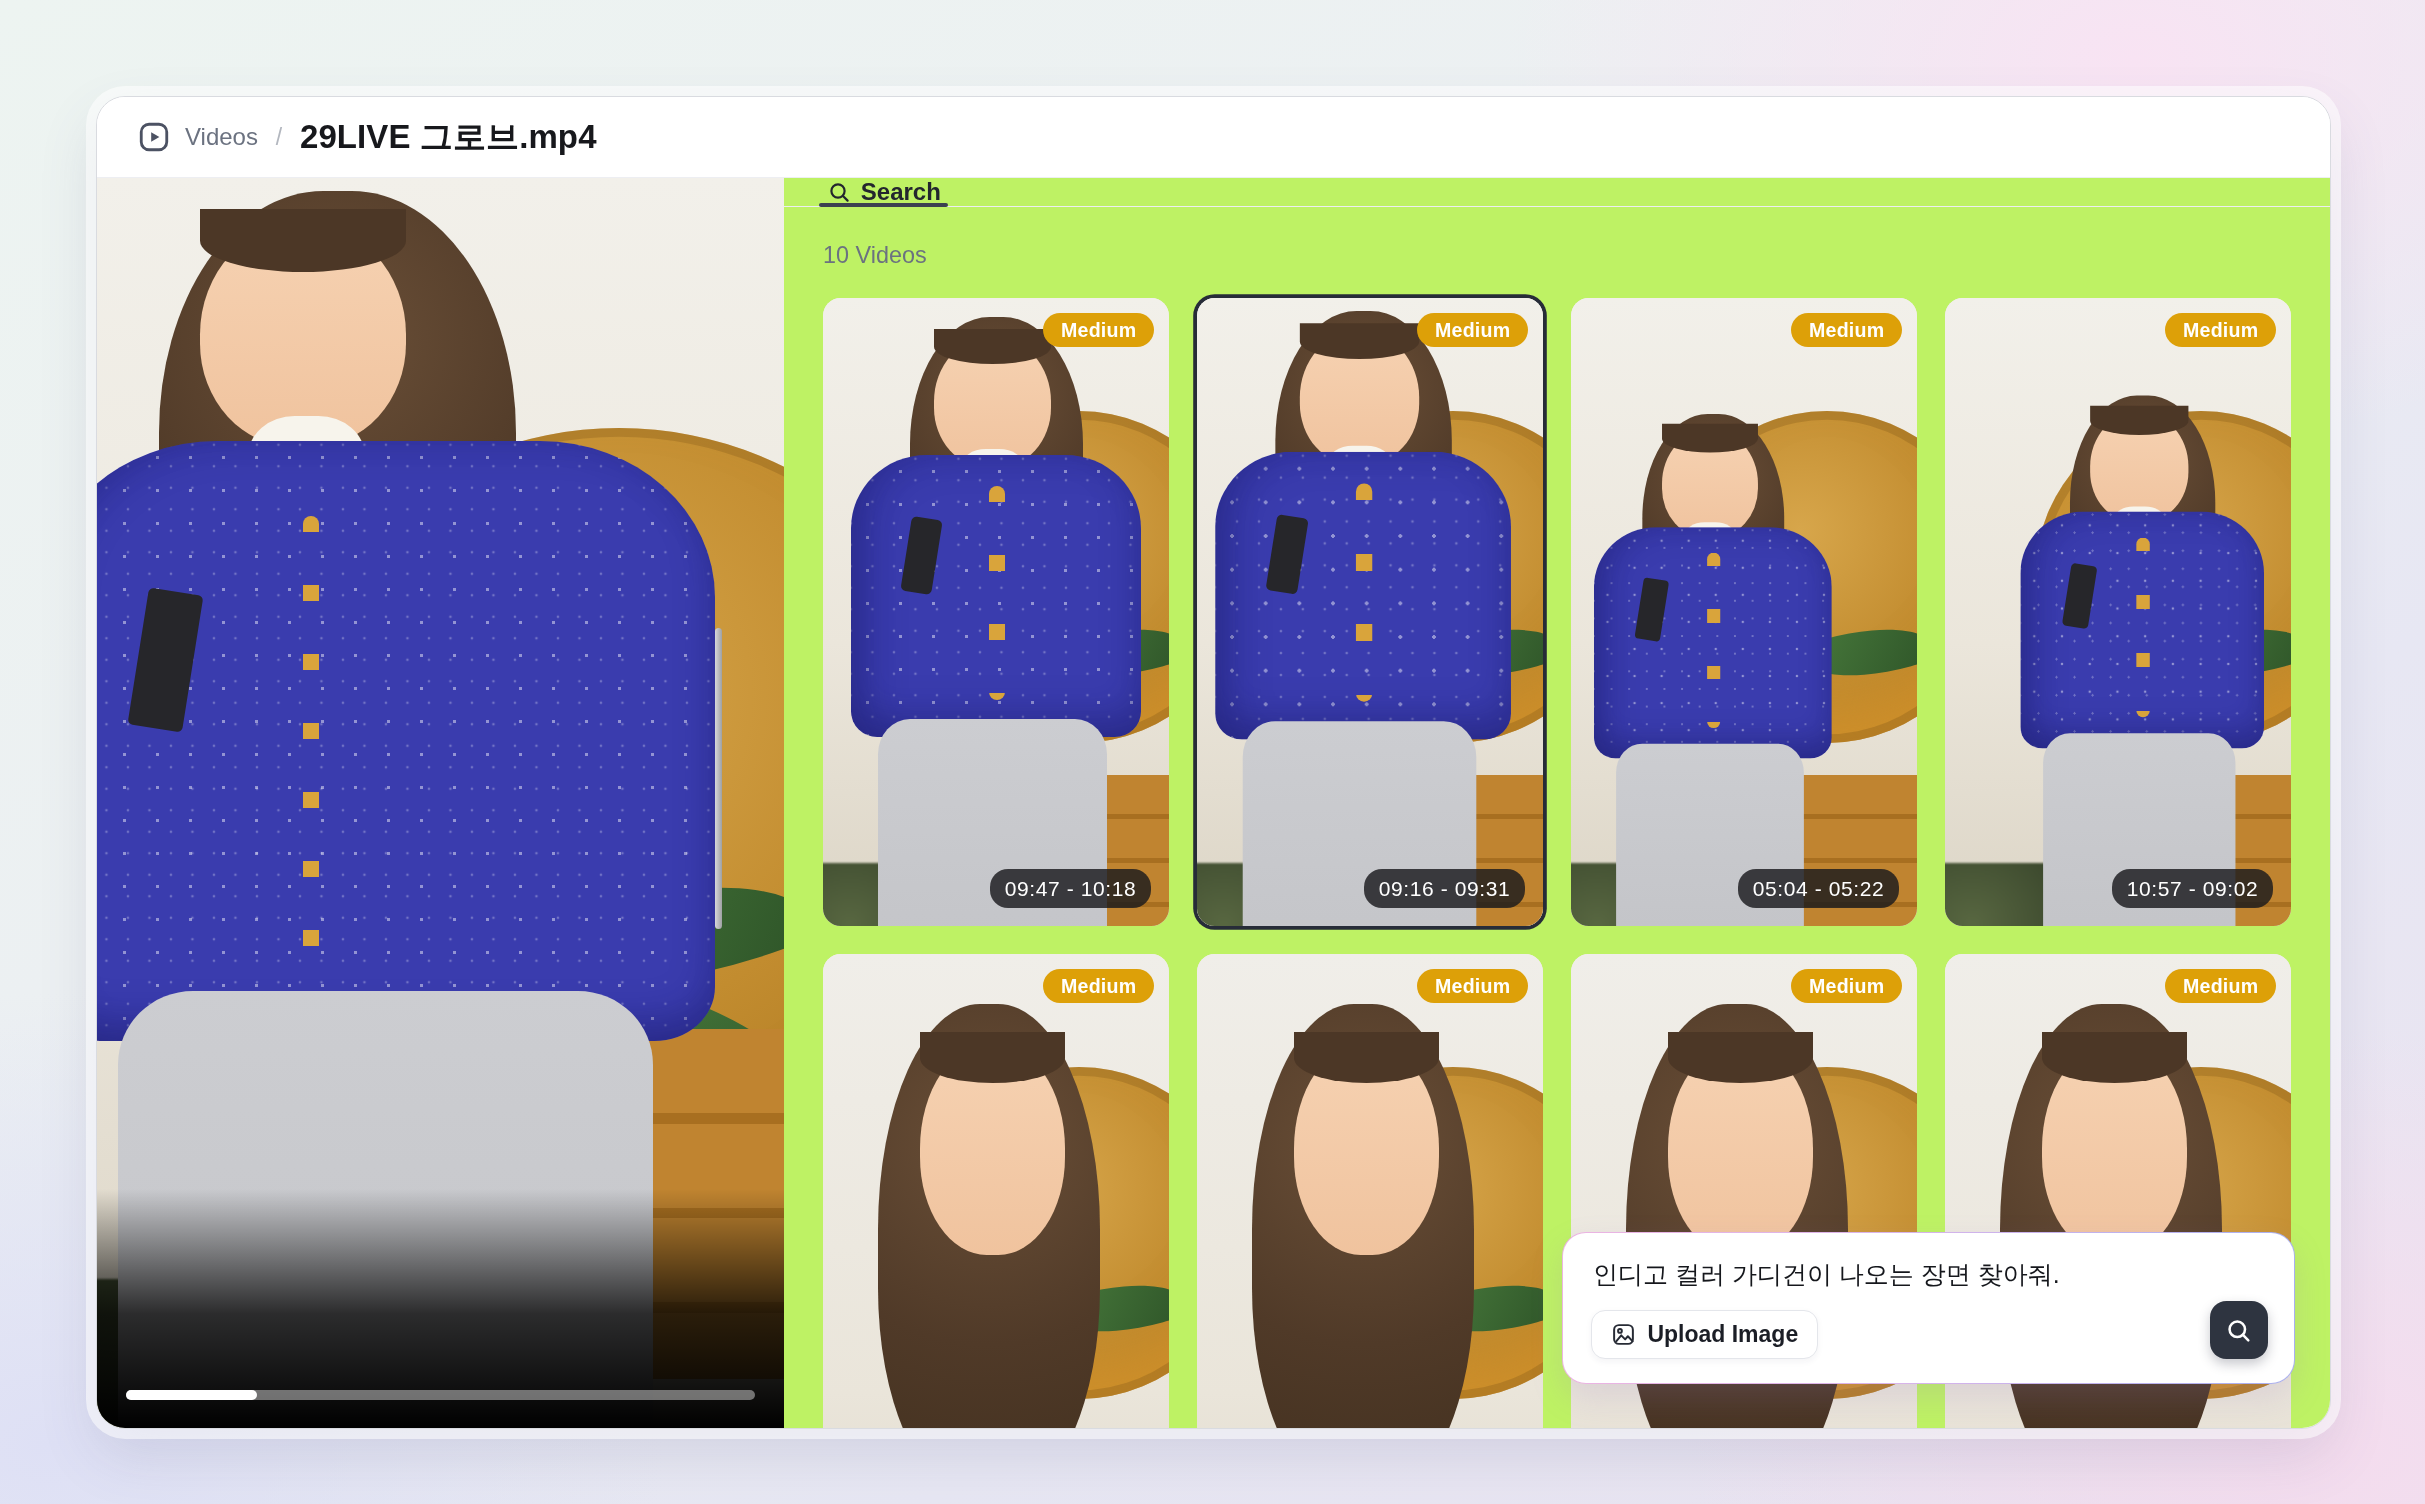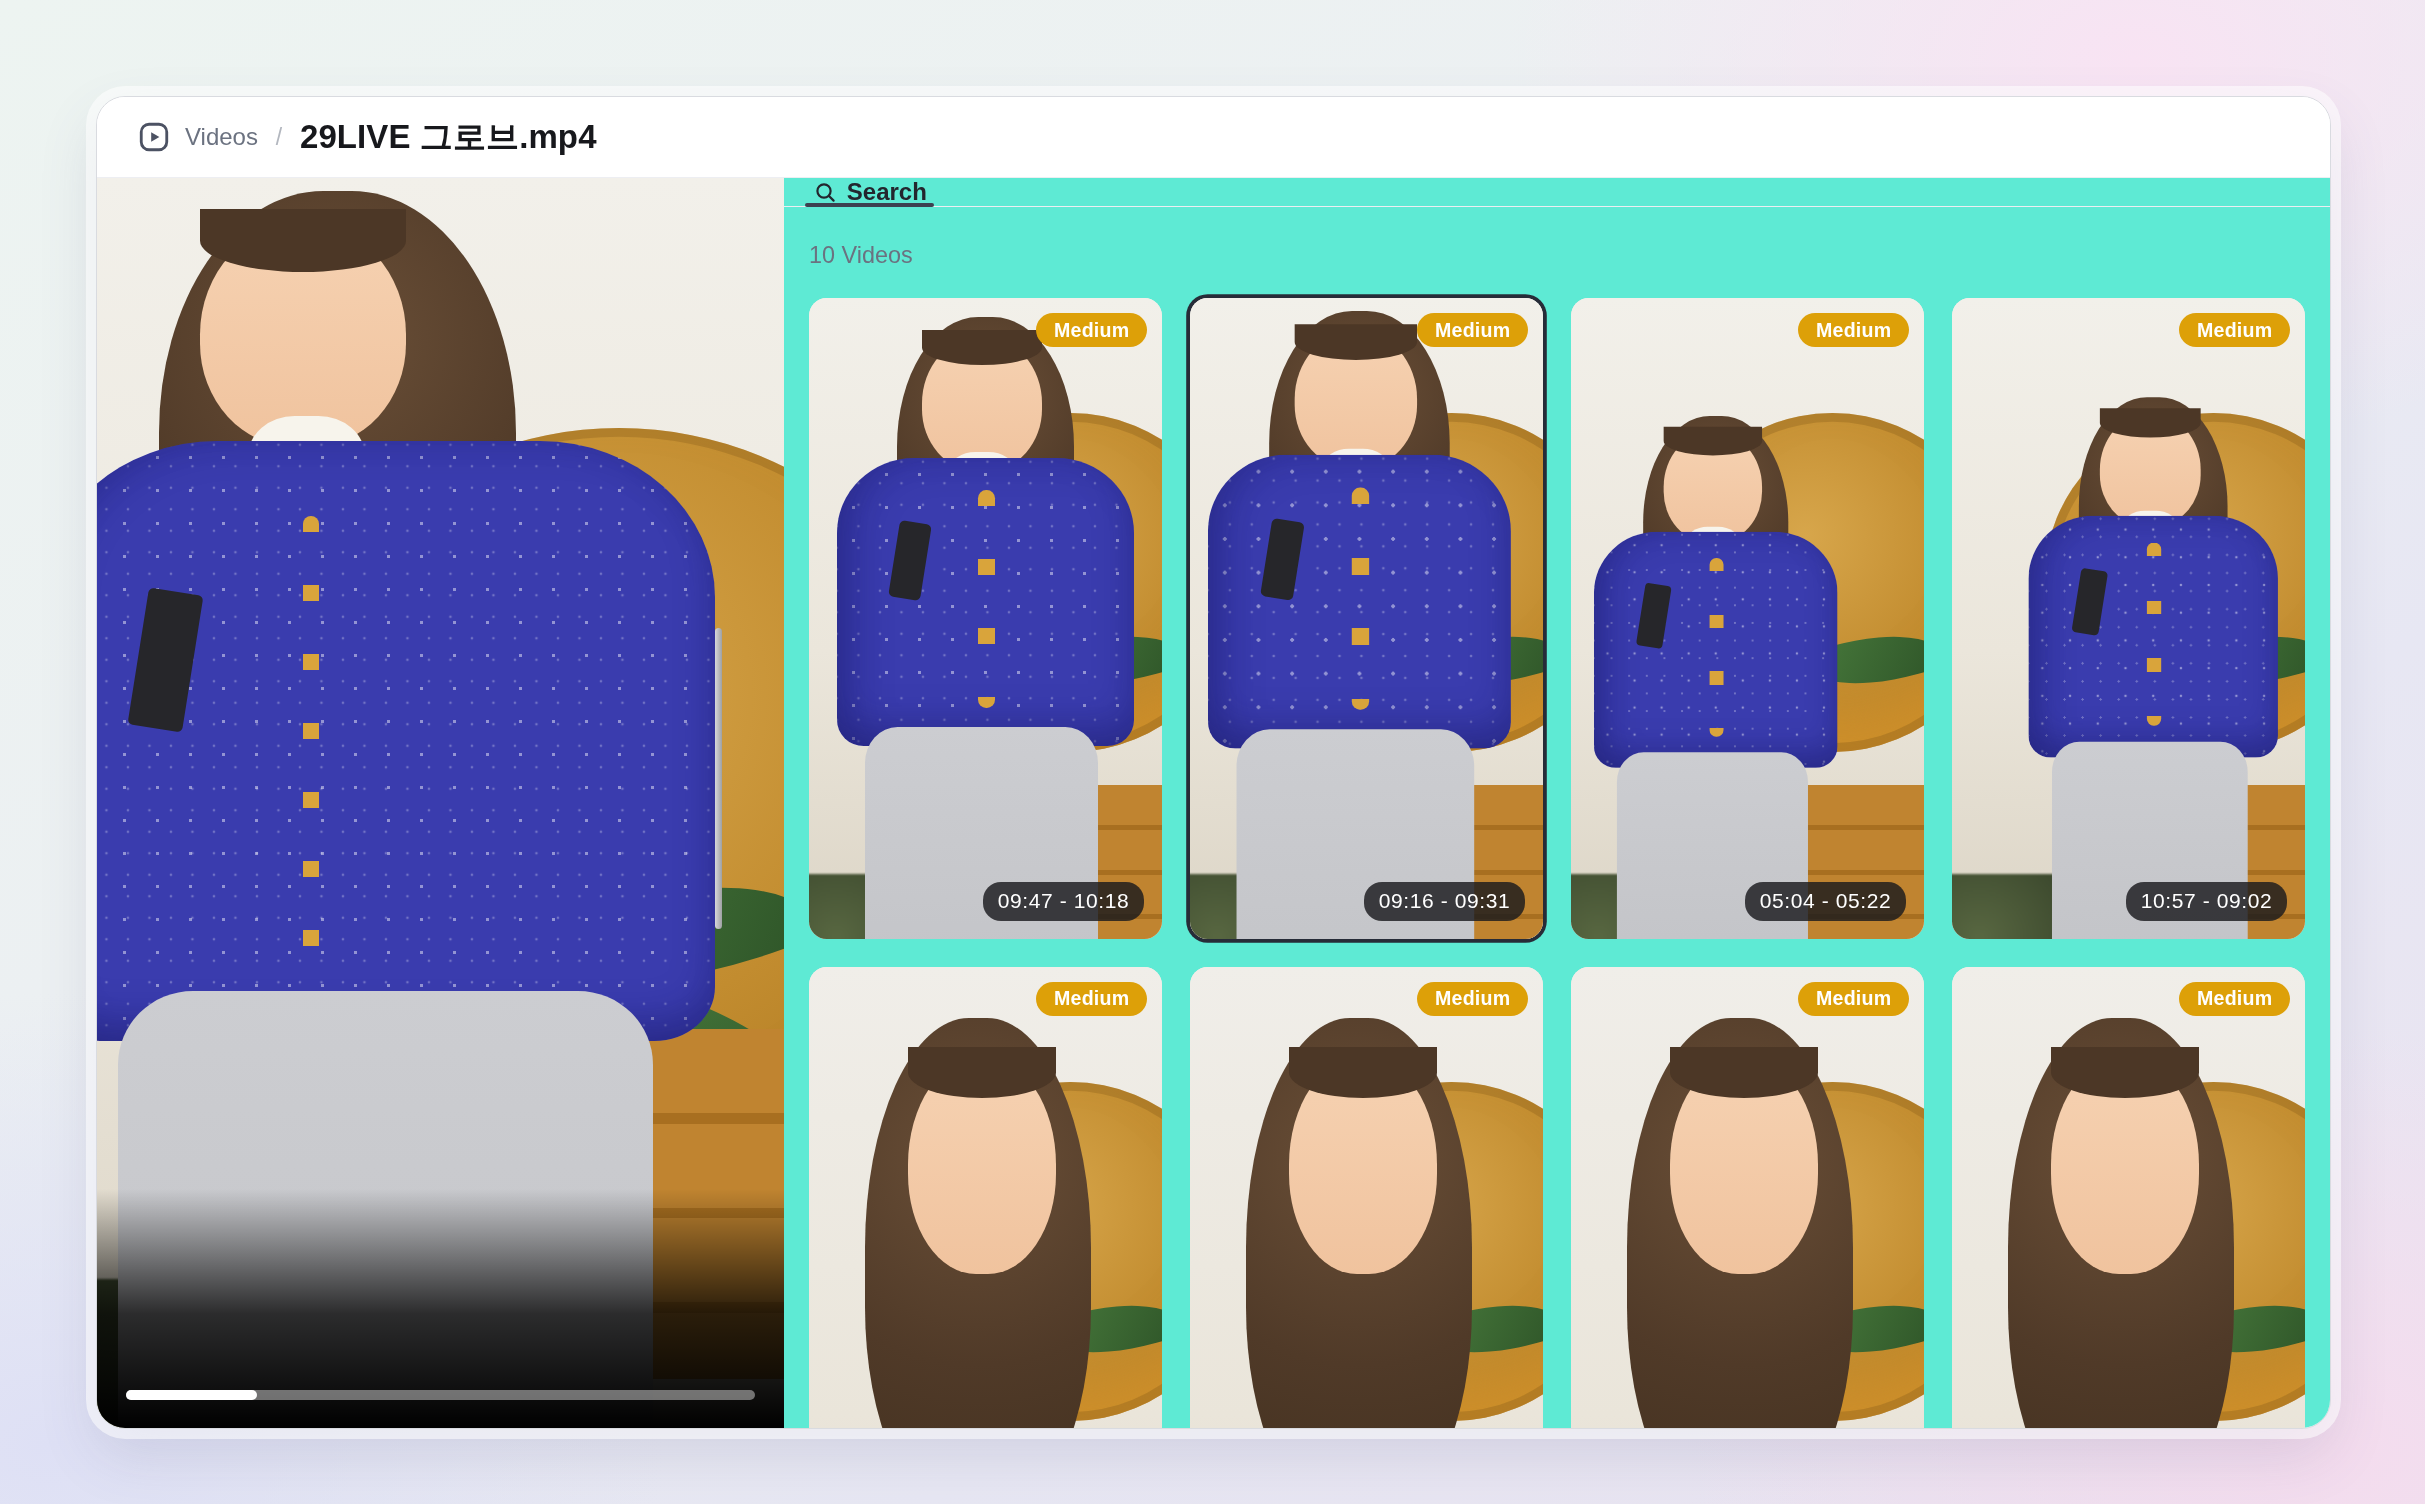--- a/index.html
+++ b/index.html
@@ -49,21 +49,21 @@
   .pov{position:absolute;left:0;right:0;bottom:0;height:240px;
     background:linear-gradient(180deg,rgba(0,0,0,0) 0%,rgba(0,0,0,.78) 52%,#000 100%);}
   .ctr{position:absolute;left:0;right:0;bottom:61px;display:flex;align-items:center;gap:19px;padding:0 33px;color:#fff;}
   .ctr .spacer{flex:1;}
   .playbtn{width:0;height:0;border-left:25px solid #fff;border-top:16px solid transparent;border-bottom:16px solid transparent;cursor:pointer;}
   .timetxt{font-size:23.4px;color:#fff;letter-spacing:0.3px;}
   .cicon{width:33px;height:33px;color:#fff;cursor:pointer;}
   .prog{position:absolute;left:29px;right:29px;bottom:29px;height:10px;border-radius:5px;background:rgba(255,255,255,.42);}
   .prog .fill{height:100%;border-radius:5px;background:#fff;}
   
-  .right{position:relative;flex:1;display:flex;flex-direction:column;padding:0 25px;overflow:hidden;background:#5eead4;}
+  .right{position:relative;flex:1;display:flex;flex-direction:column;padding:0 39px;overflow:hidden;background:#bef264;}
   .tabbar{height:72px;display:flex;align-items:stretch;border-bottom:1.3px solid #edeef2;margin:0 -39px;padding:0 39px;}
   .tab{position:relative;display:flex;align-items:center;gap:10px;padding:0 3.8px;cursor:pointer;}
   .tab .ticon{width:24px;height:24px;color:#23262e;}
   .tab .tlabel{font-size:24px;font-weight:600;color:#23262e;}
   .tab.active::after{content:"";position:absolute;left:-3.8px;right:-3.8px;bottom:-1.3px;height:4.4px;background:#3c4150;border-radius:2.5px;}
   .count{margin-top:35px;font-size:23.4px;color:#6b7280;}
   .grid{margin-top:29px;display:grid;grid-template-columns:repeat(4,1fr);gap:28px;align-items:start;}
   .thumb{position:relative;aspect-ratio:550/998;border-radius:17.7px;overflow:hidden;cursor:pointer;background:#eceae3;}
   .thumb.selected{box-shadow:0 0 0 3.8px #272c38;}
   .badge{position:absolute;top:15px;right:15px;background:#dda008;color:#fff;font-size:19.6px;font-weight:600;
@@ -284,17 +284,34 @@
 
     <div class="hair" style="left:16%;top:8%;width:64%;height:78%;"></div>
                 <div class="face" style="left:28%;top:14%;width:42%;height:34%;"></div>
                 <div class="fringe" style="left:28%;top:12.5%;width:42%;height:8%;"></div>
               </div>
     <span class="badge">Medium</span>
 
   </div>
 </div>
 
+        <div class="searchbox">
+          <div class="query">인디고 컬러 가디건이 나오는 장면 찾아줘.</div>
+          <button class="upload">
+            <svg class="uicon" viewBox="0 0 24 24" fill="none" stroke="currentColor" stroke-width="1.9" stroke-linecap="round" stroke-linejoin="round">
+              <rect x="3" y="3" width="18" height="18" rx="4.5"></rect>
+              <circle cx="8.6" cy="8.6" r="1.8"></circle>
+              <path d="M5 18.6l4.8-5.8 3.8 3.9 2.6-3 4.6 4.9"></path>
+            </svg>
+            <span class="ulabel">Upload Image</span>
+          </button>
+          <button class="submit">
+            <svg viewBox="0 0 24 24" fill="none" stroke="currentColor" stroke-width="2.1" stroke-linecap="round">
+              <circle cx="11" cy="11" r="6.4"></circle>
+                <path d="M15.7 15.7l4.4 4.4"></path>
+            </svg>
+          </button>
+        </div>
       </section>
     </div>
   </div>
 </div>
 
 
 </body></html>

